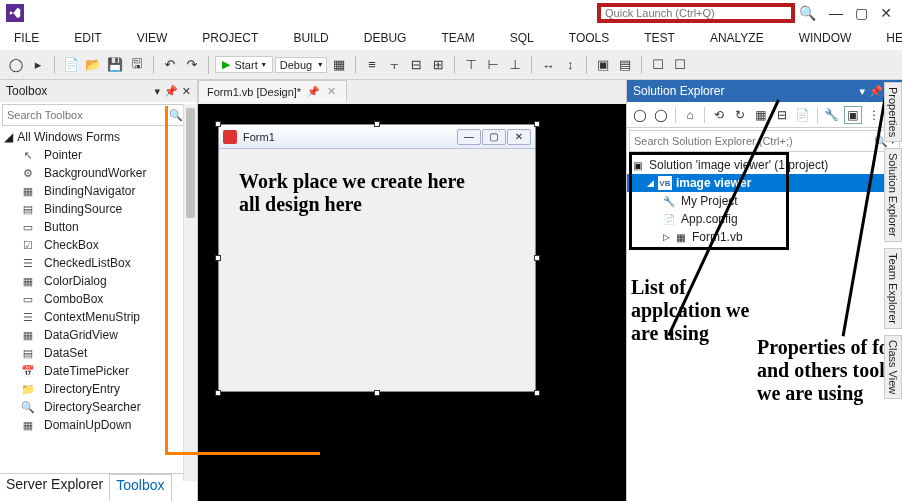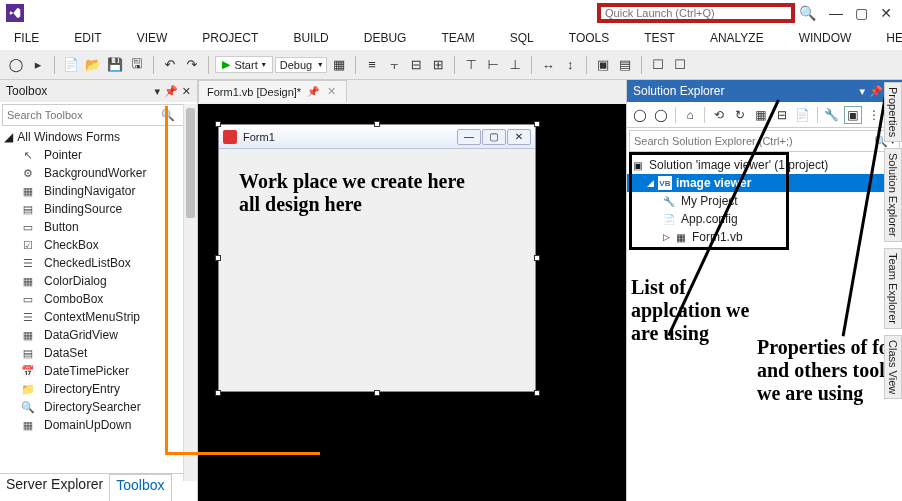--- a/index.html
+++ b/index.html
@@ -18,21 +18,21 @@
   .toolbar { height: 30px; border-bottom: 1px solid #ccc; display: flex; align-items: center; padding: 0 6px; gap: 2px; background:#eee; }
   .tb-btn { width: 20px; height: 20px; display:flex; align-items:center; justify-content:center; color:#333; font-size:13px; }
   .tb-sep { width:1px; height:18px; background:#bbb; margin:0 4px; }
   .tb-start { display:flex; align-items:center; gap:4px; padding:1px 6px; border:1px solid #ccc; background:#fff; font-size:11px; }
   .tb-start .play { color:#0a0; }
   .tb-debug { border:1px solid #ccc; background:#fff; padding:1px 4px; font-size:11px; display:flex; align-items:center; gap:6px; }
   .workarea { display:flex; height: calc(501px - 26px - 24px - 30px); position:relative; }
   .toolbox-panel { width: 198px; border-right:1px solid #ccc; display:flex; flex-direction:column; position:relative; }
   .panel-hdr { height: 22px; background:#eee; display:flex; align-items:center; padding:0 6px; font-size:12px; justify-content:space-between; }
   .panel-hdr .icons { display:flex; gap:4px; font-size:11px; color:#333; }
-  .toolbox-search { height:22px; border:1px solid #ccc; margin:2px; display:flex; align-items:center; padding:0 4px;gap:8px; }
+  .toolbox-search { height:22px; border:1px solid #ccc; margin:2px; display:flex; align-items:center; padding:0 4px; }
   .toolbox-search input { border:none; outline:none; flex:1; font-size:11px; background:transparent; }
   .tool-group { padding:2px 4px; font-size:12px; display:flex; align-items:center; gap:4px; }
   .tool-list { flex:1; overflow:hidden; }
   .tool-item { display:flex; align-items:center; gap:8px; padding:1px 4px 1px 20px; font-size:12px; height:18px; }
   .tool-icon { width:16px; height:14px; display:flex; align-items:center; justify-content:center; font-size:11px; color:#555; }
   .toolbox-bottom-tabs { height:28px; border-top:1px solid #ccc; display:flex; font-size:14px; }
   .toolbox-bottom-tabs .btab { padding:2px 6px; cursor:default; }
   .toolbox-bottom-tabs .btab.active { border:1px solid #ccc; border-bottom:none; color:#0066b8; }
   .center { flex:1; display:flex; flex-direction:column; background:#fff; border-right:1px solid #ccc; position:relative; }
   .doc-tabs { height:24px; background:#eee; display:flex; }

